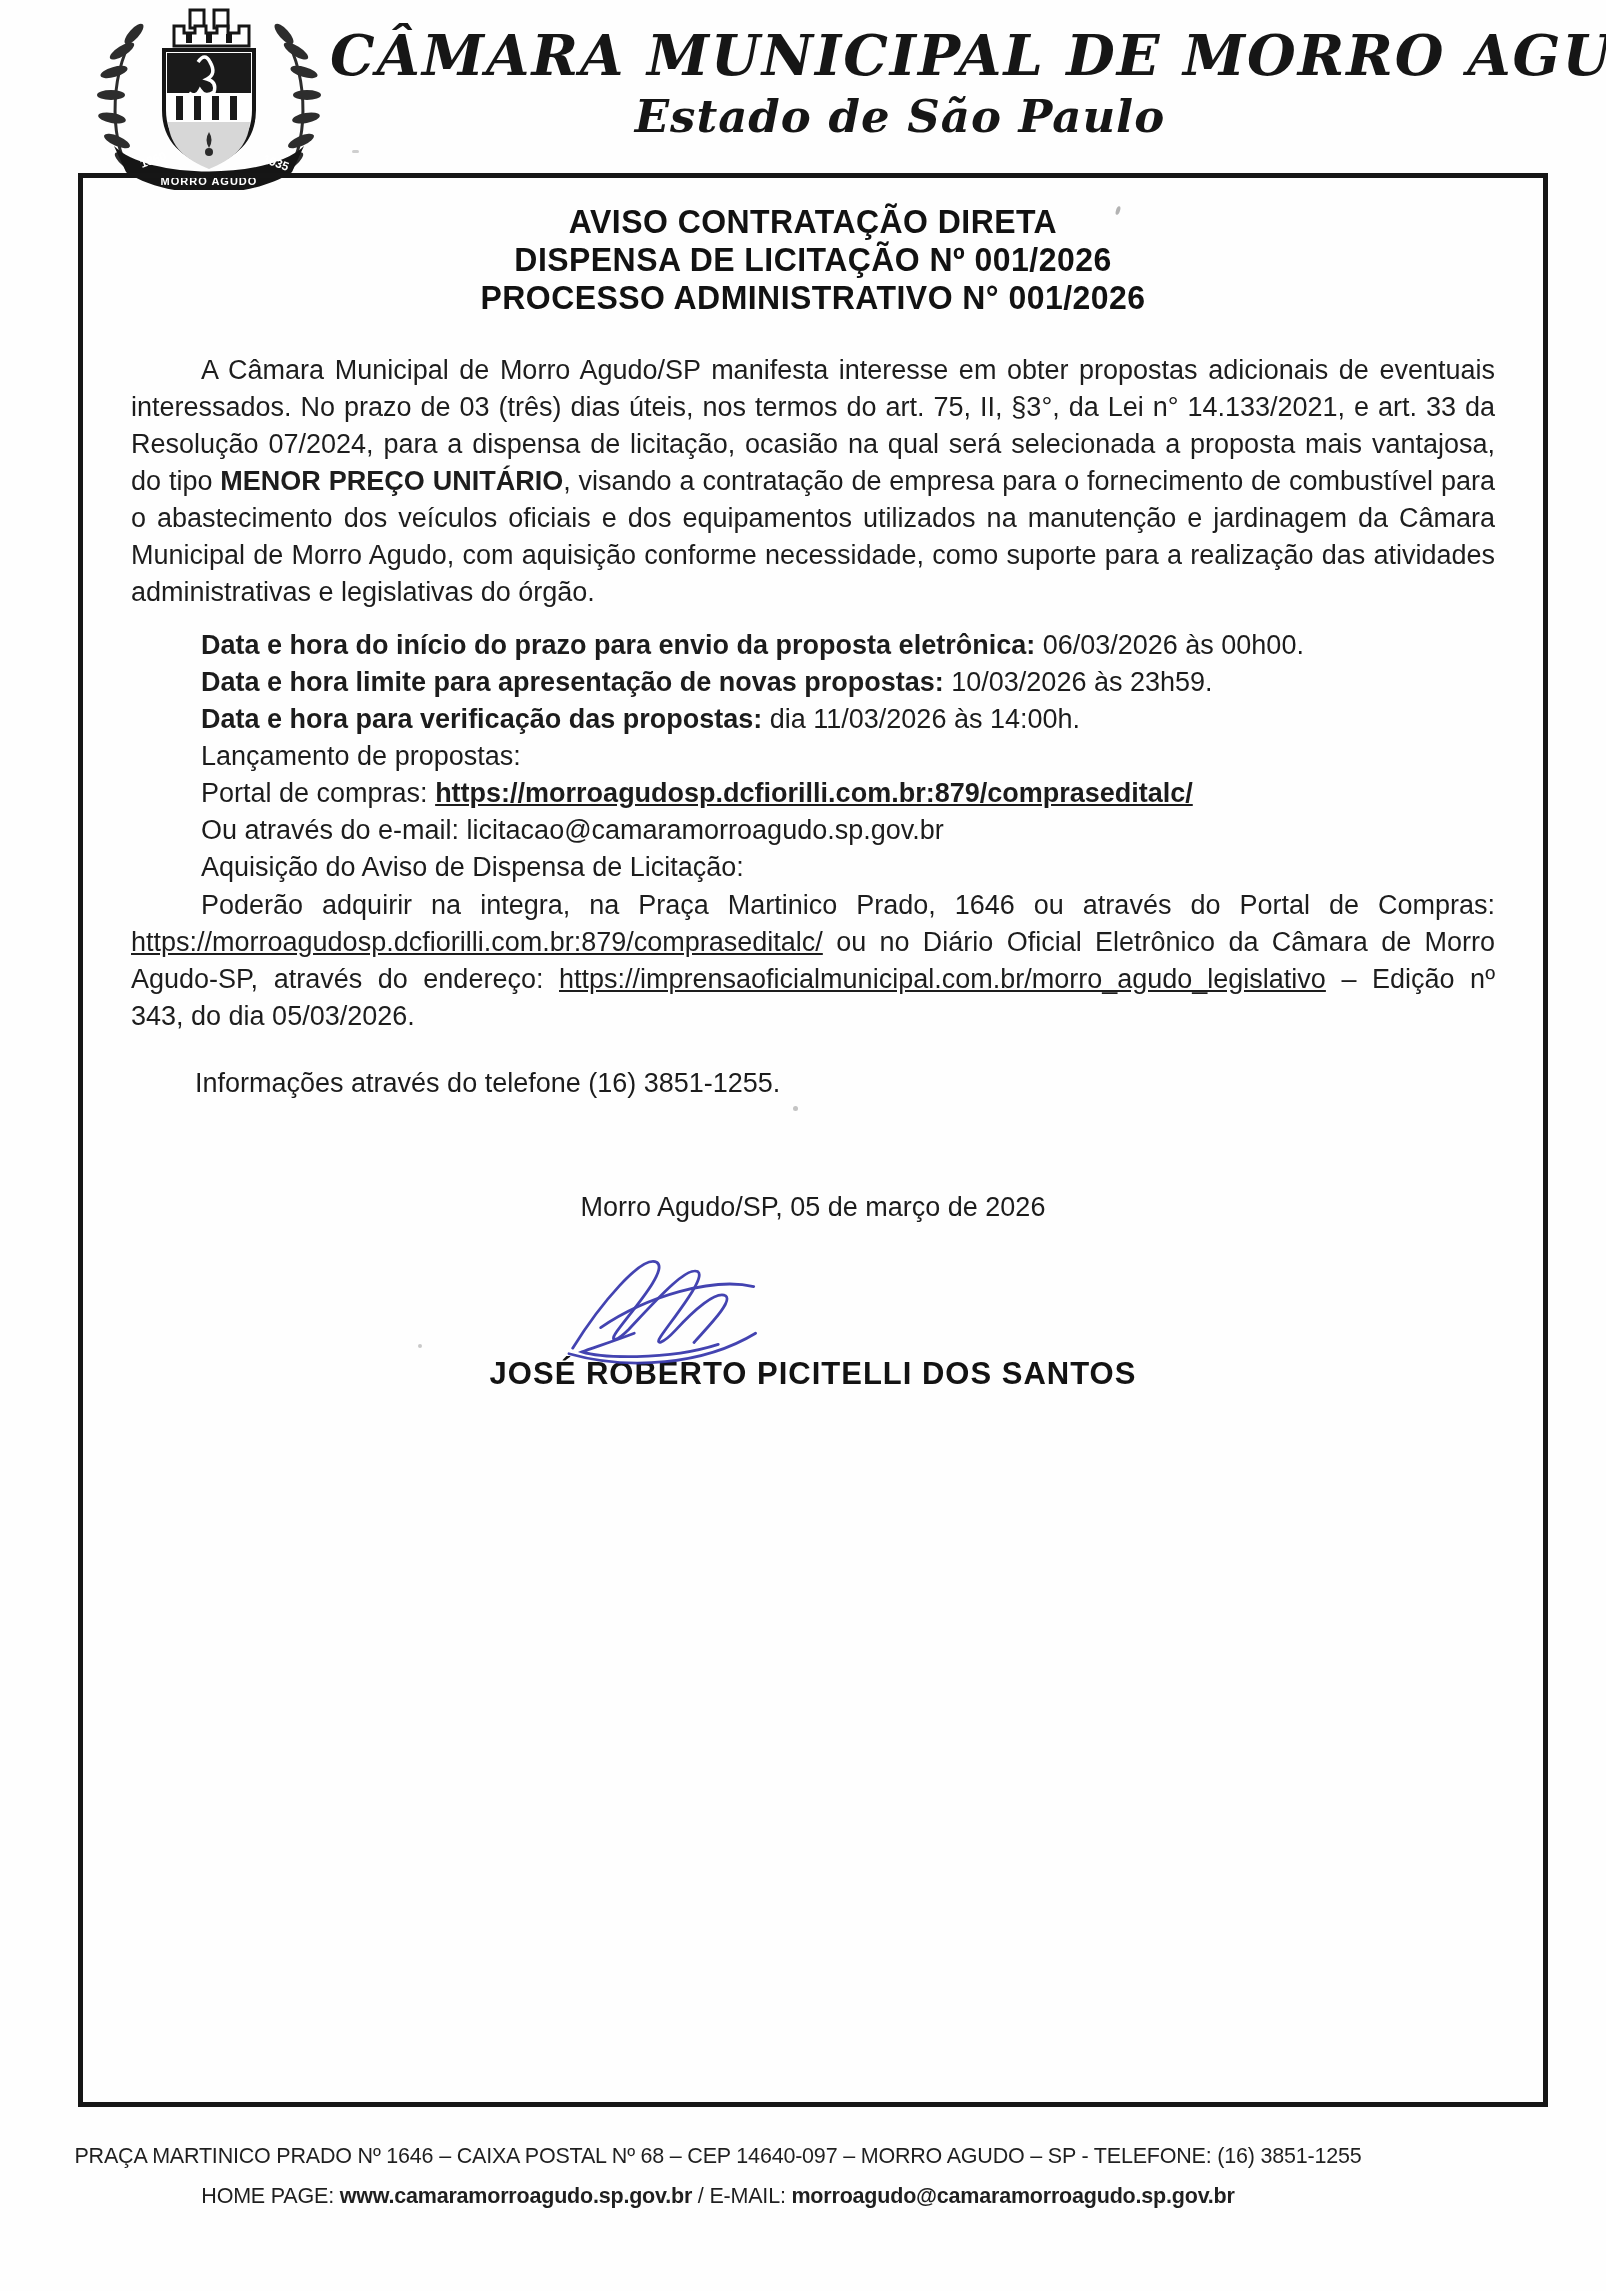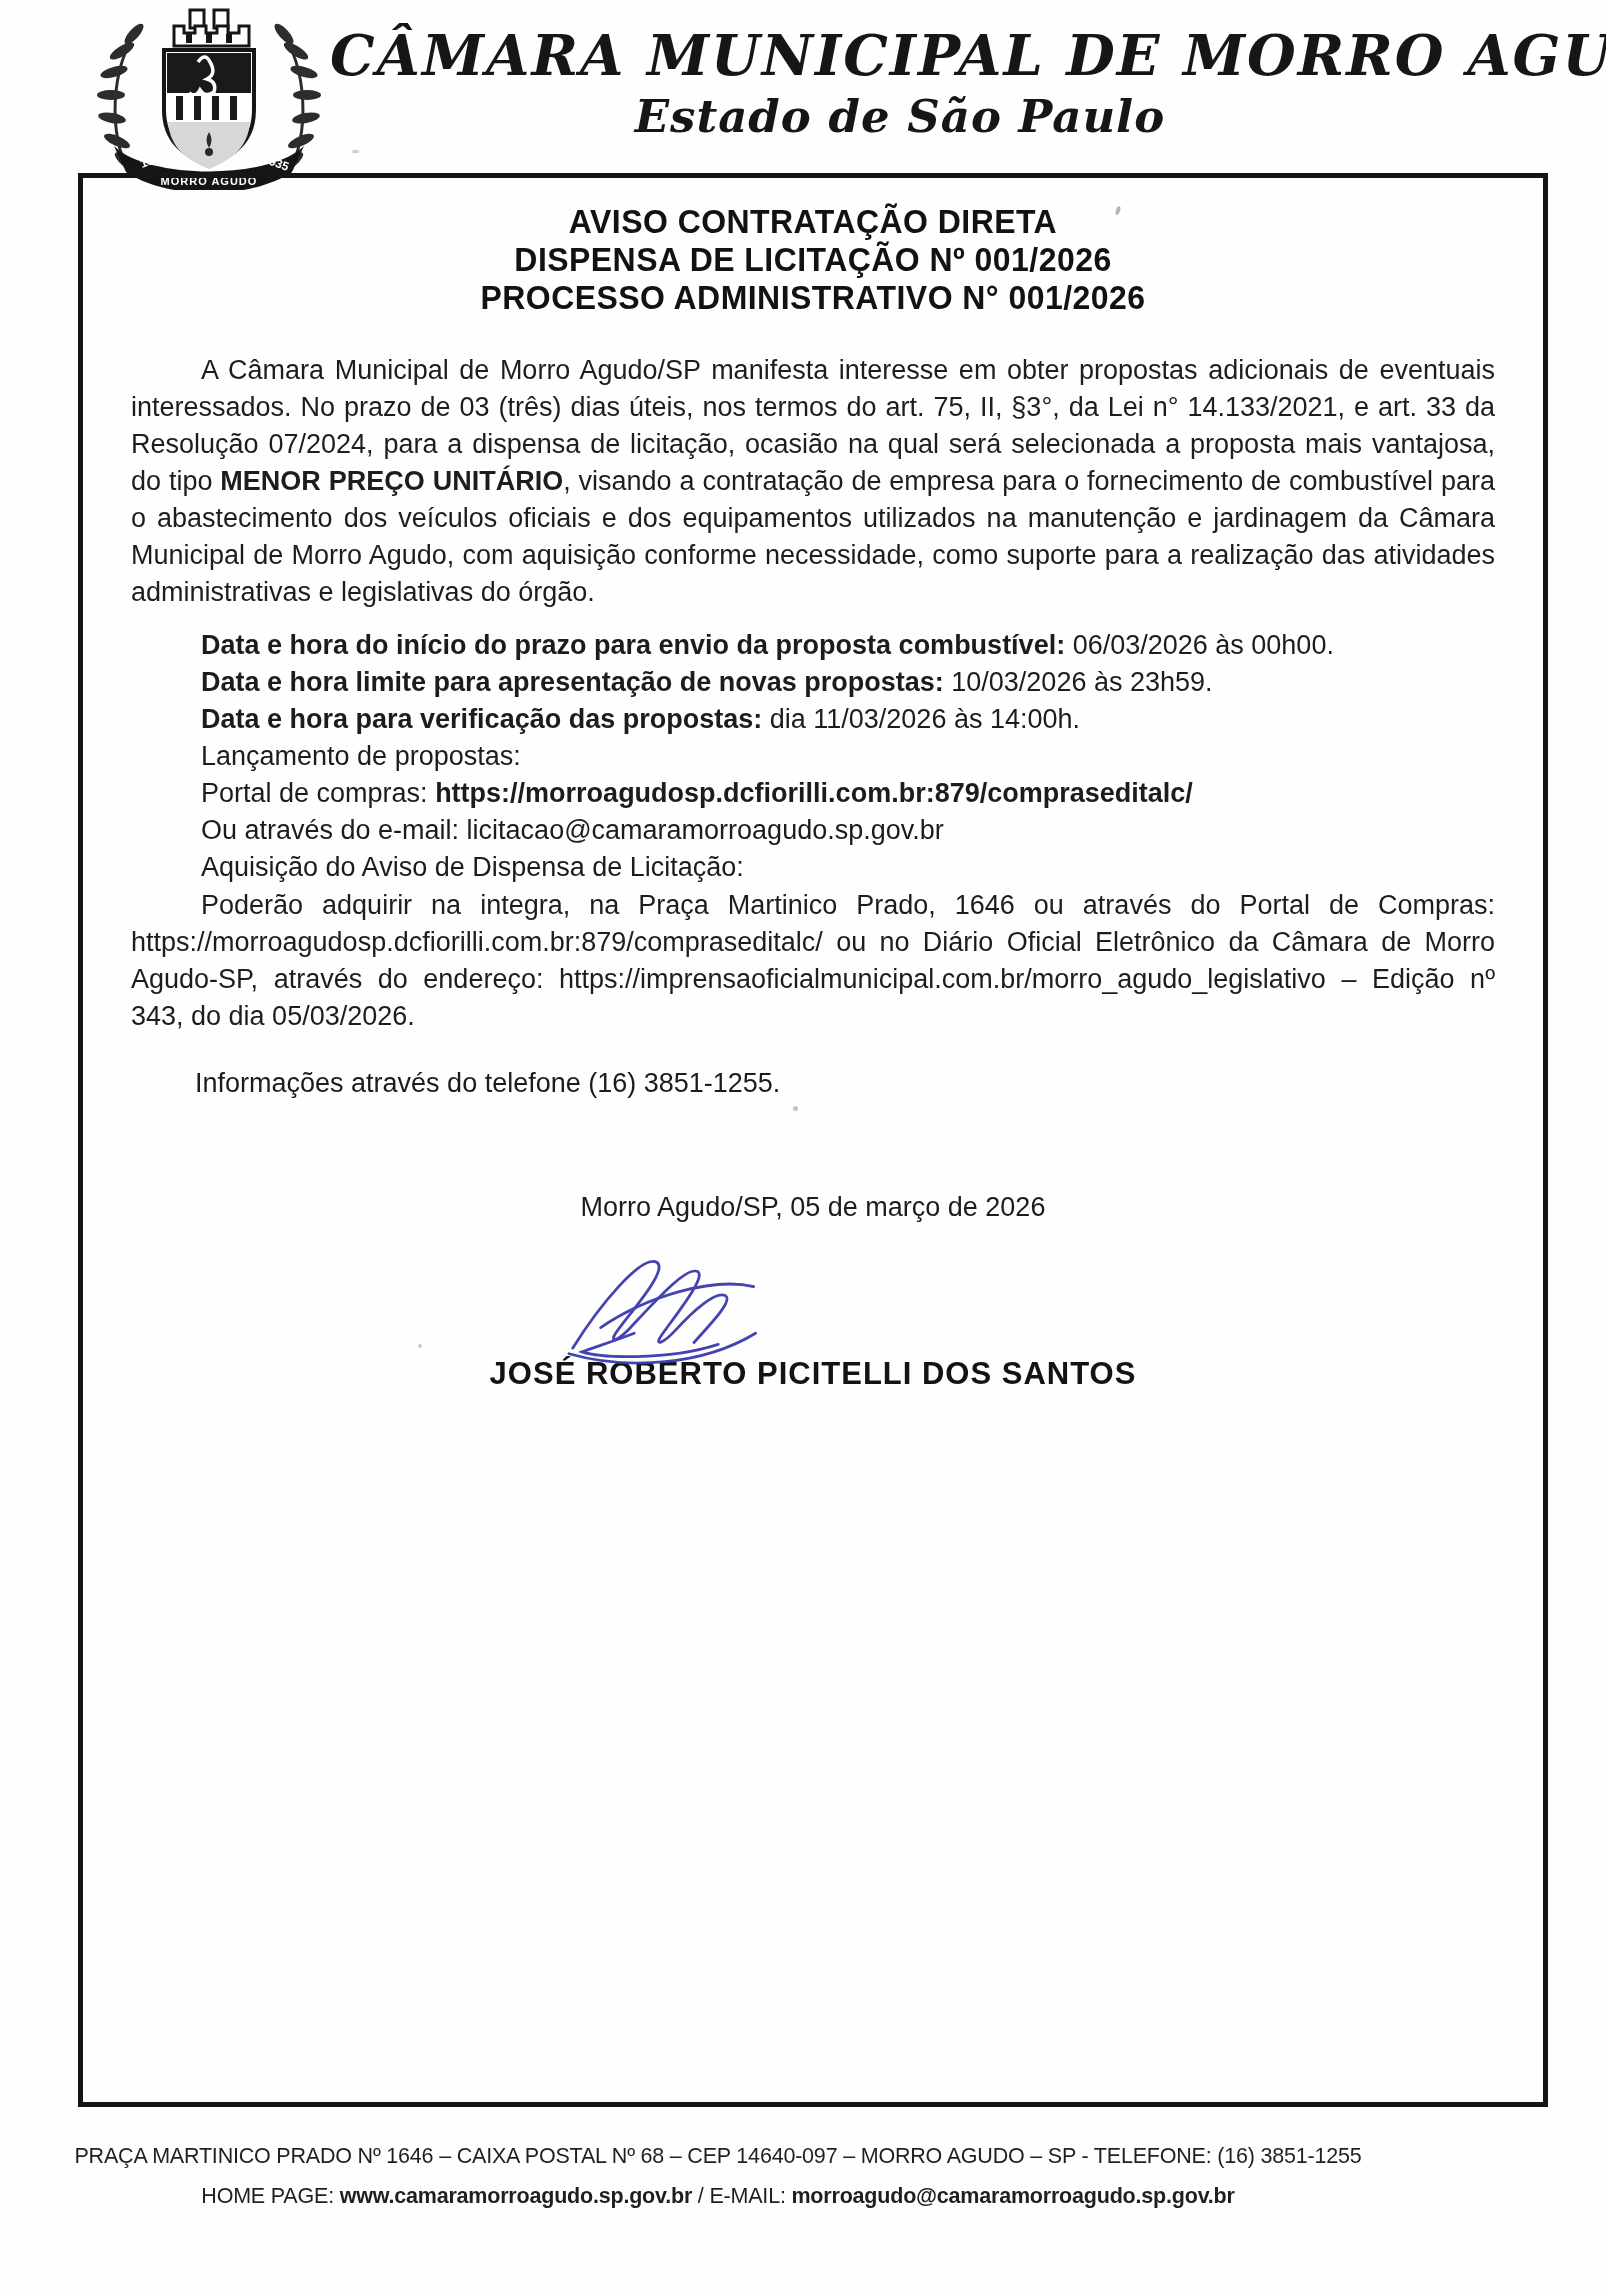--- a/index.html
+++ b/index.html
@@ -32,21 +32,21 @@
     border:5px solid #161616; background:transparent;
     padding:24px 48px 0 48px;
   }
   .notice-title{ text-align:center; font-weight:700; font-size:34px; line-height:38px;
     transform:scaleX(0.94); transform-origin:center top; letter-spacing:0.5px; color:#121212; }
   .notice-title div{ white-space:nowrap; }
 
   p.body{ font-size:27px; line-height:37px; text-align:justify; color:#1d1d1d; }
   .intro{ margin-top:36px; text-indent:70px; }
   .b{ font-weight:700; }
-  .u{ }
+  .u{ text-decoration:underline; }
 
   .schedule{ margin-top:16px; }
   .schedule p{ margin-left:70px; font-size:27px; line-height:37px; text-align:justify; }
   .schedule p.wrap2{ max-width:1280px; }
 
   .launch-heading, .acquisition-heading{ margin-left:70px; font-size:27px; line-height:37px; font-weight:400; }
   .portal-line, .email-line{ margin-left:70px; font-size:27px; line-height:37px; }
 
   .acq-para{ margin-top:1px; text-indent:70px; line-height:38px; }
 
@@ -138,21 +138,21 @@
 
     <h1 class="notice-title">
       <div>AVISO CONTRATAÇÃO DIRETA</div>
       <div>DISPENSA DE LICITAÇÃO Nº 001/2026</div>
       <div>PROCESSO ADMINISTRATIVO N° 001/2026</div>
     </h1>
 
     <p class="body intro"><span>A Câmara Municipal de Morro Agudo/SP manifesta interesse em obter propostas adicionais de eventuais interessados. No prazo de 03 (três) dias úteis, nos termos do art. 75, II, §3°, da Lei n° 14.133/2021, e art. 33 da Resolução 07/2024, para a dispensa de licitação, ocasião na qual será selecionada a proposta mais vantajosa, do tipo </span><span class="b">MENOR PREÇO UNITÁRIO</span><span>, visando a contratação de empresa para o fornecimento de combustível para o abastecimento dos veículos oficiais e dos equipamentos utilizados na manutenção e jardinagem da Câmara Municipal de Morro Agudo, com aquisição conforme necessidade, como suporte para a realização das atividades administrativas e legislativas do órgão.</span></p>
 
     <div class="schedule">
-      <p class="wrap2"><span class="b">Data e hora do início do prazo para envio da proposta combustível:</span> <span>06/03/2026 às 00h00.</span></p>
+      <p class="wrap2"><span class="b">Data e hora do início do prazo para envio da proposta eletrônica:</span> <span>06/03/2026 às 00h00.</span></p>
       <p><span class="b">Data e hora limite para apresentação de novas propostas:</span> <span>10/03/2026 às 23h59.</span></p>
       <p><span class="b">Data e hora para verificação das propostas:</span> <span>dia 11/03/2026 às 14:00h.</span></p>
     </div>
 
     <p class="launch-heading">Lançamento de propostas:</p>
 
     <p class="portal-line"><span>Portal de compras:</span> <span class="b u">https://morroagudosp.dcfiorilli.com.br:879/compraseditalc/</span></p>
 
     <p class="email-line">Ou através do e-mail: licitacao@camaramorroagudo.sp.gov.br</p>
 

